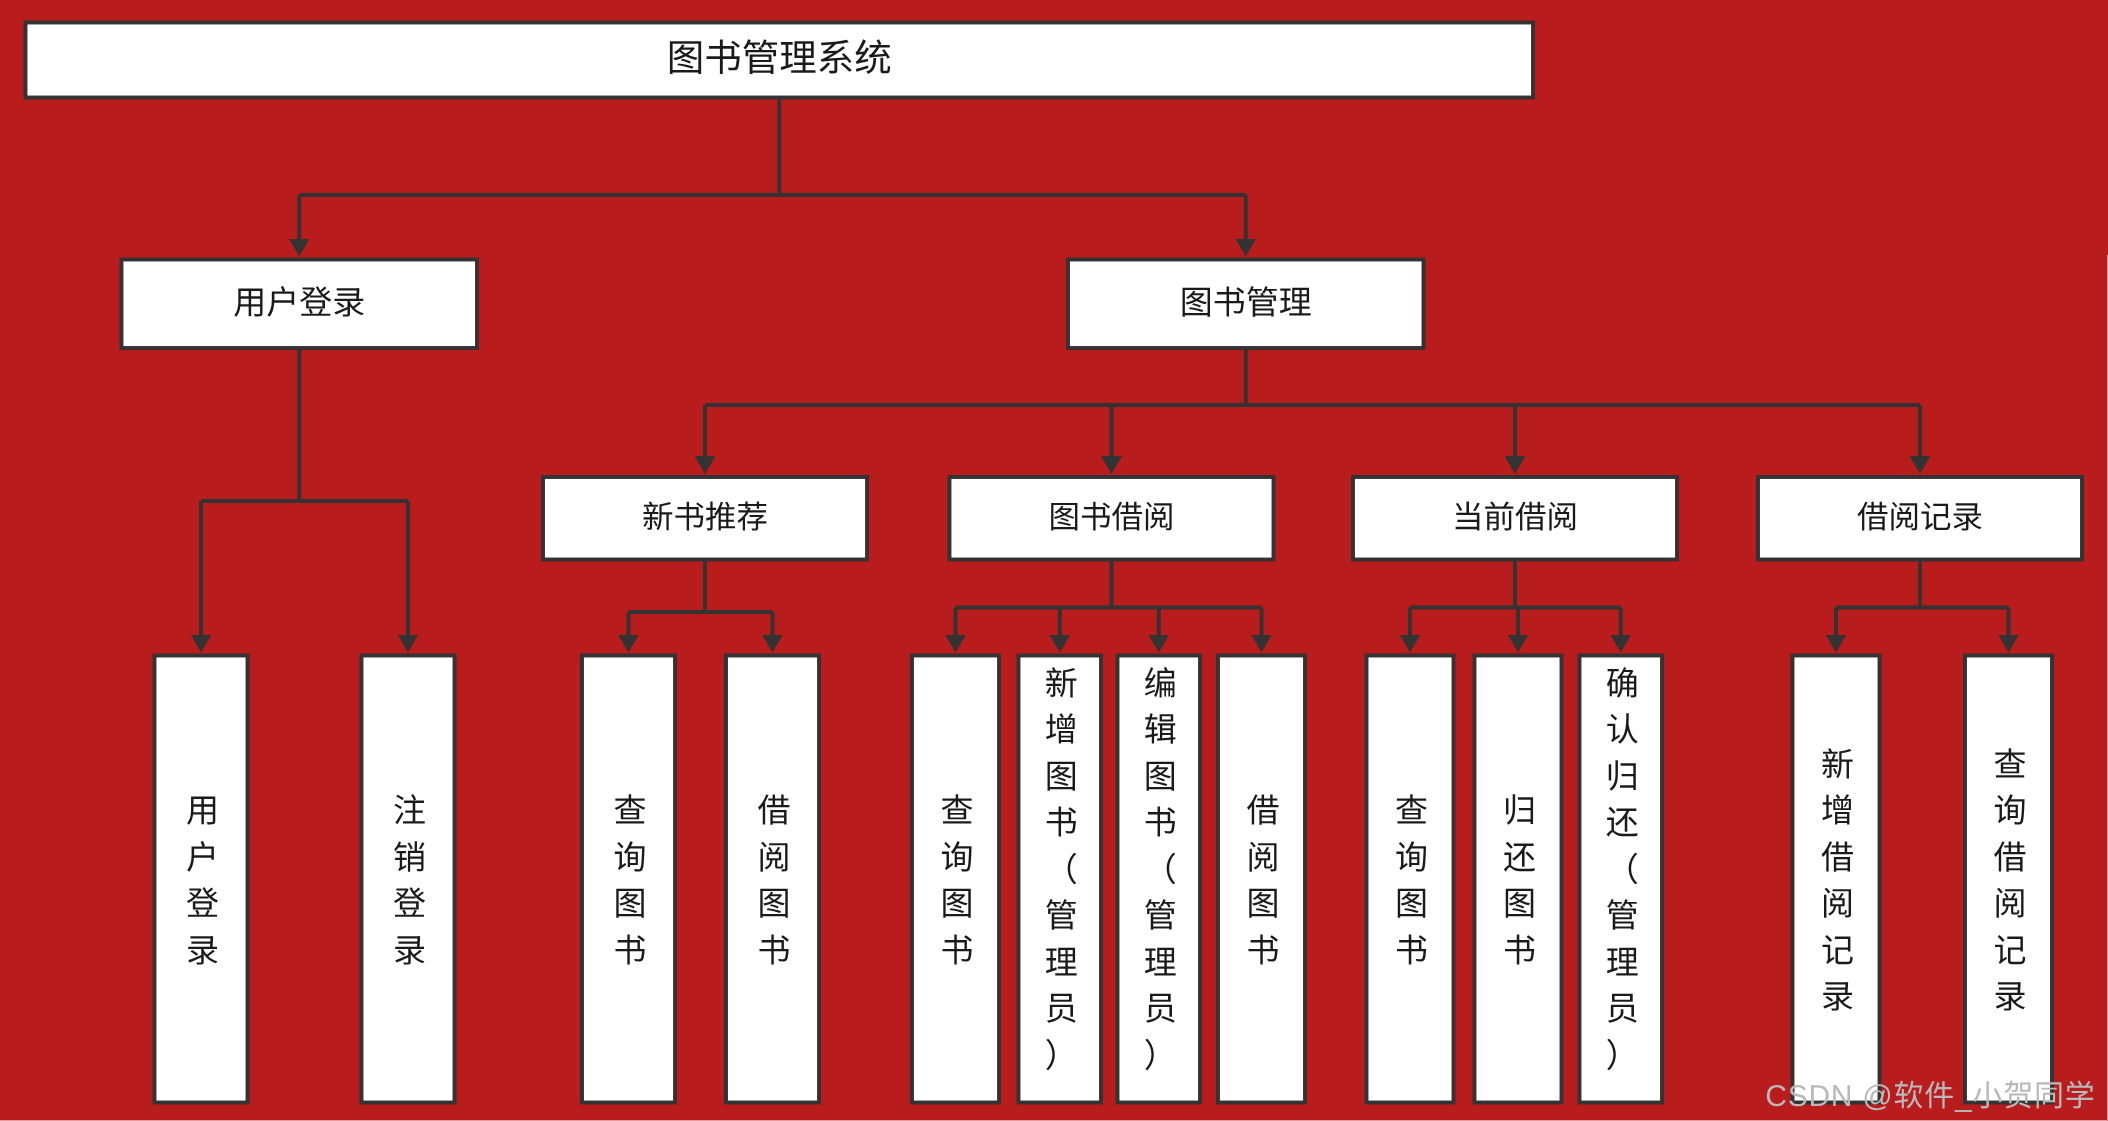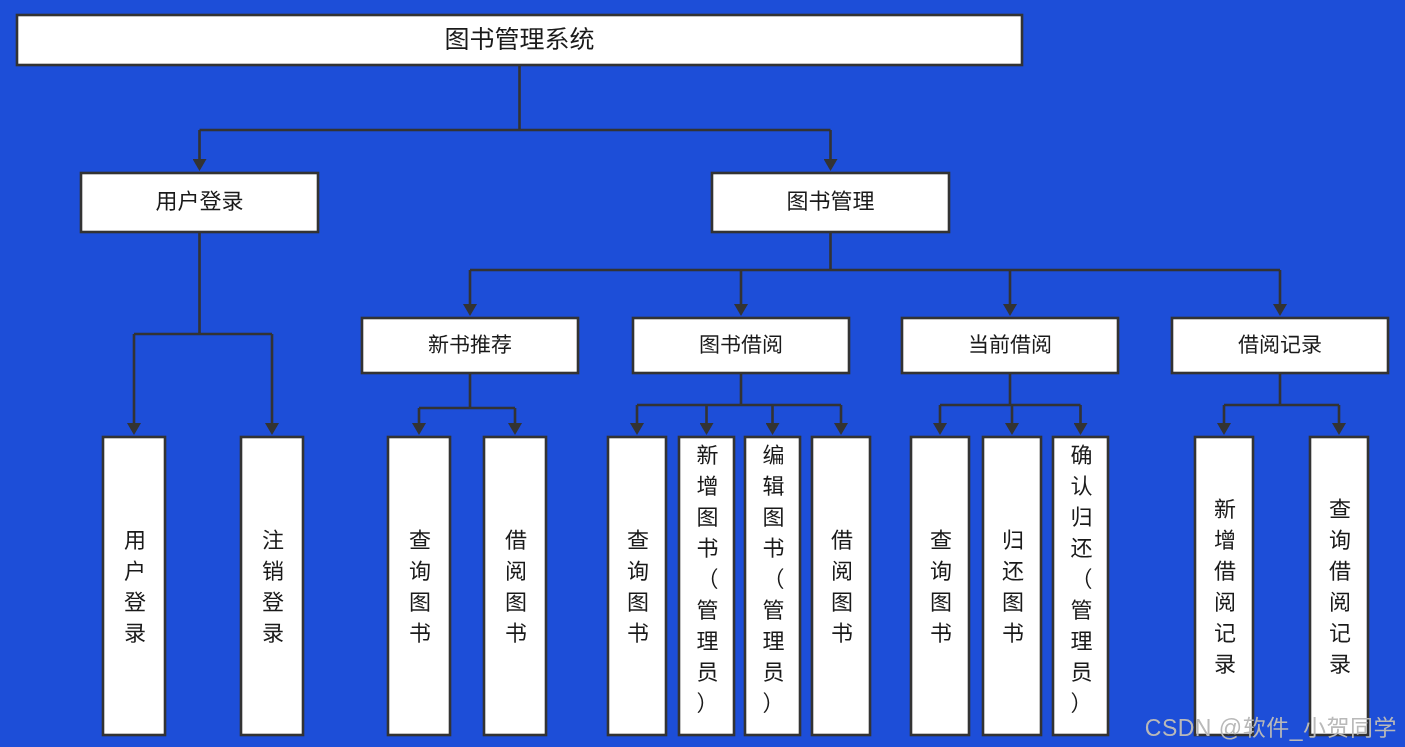--- a/index.html
+++ b/index.html
@@ -8,21 +8,21 @@
     padding: 0;
     background: #ffffff;
   }
   body {
     font-family: "Liberation Sans", "DejaVu Sans", sans-serif;
   }
   #diagram-root {
     position: relative;
     width: 1405px;
     height: 747px;
-    background: #1d4ed8;
+    background: #b91c1c;
     overflow: hidden;
   }
   svg#chart-svg {
     position: absolute;
     left: 0;
     top: 0;
     width: 1405px;
     height: 747px;
     display: block;
   }
@@ -60,21 +60,21 @@
   }
   .arrow-head {
     fill: #333333;
     stroke: none;
   }
   .watermark {
     position: absolute;
     right: 8px;
     bottom: 4px;
     font-family: "Liberation Sans", "DejaVu Sans", sans-serif;
-    font-size: 23px;
+    font-size: 20px;
     color: #b9b9b9;
     letter-spacing: 0.5px;
     white-space: nowrap;
     user-select: none;
     pointer-events: none;
   }
 </style>
 </head>
 <body>
 

